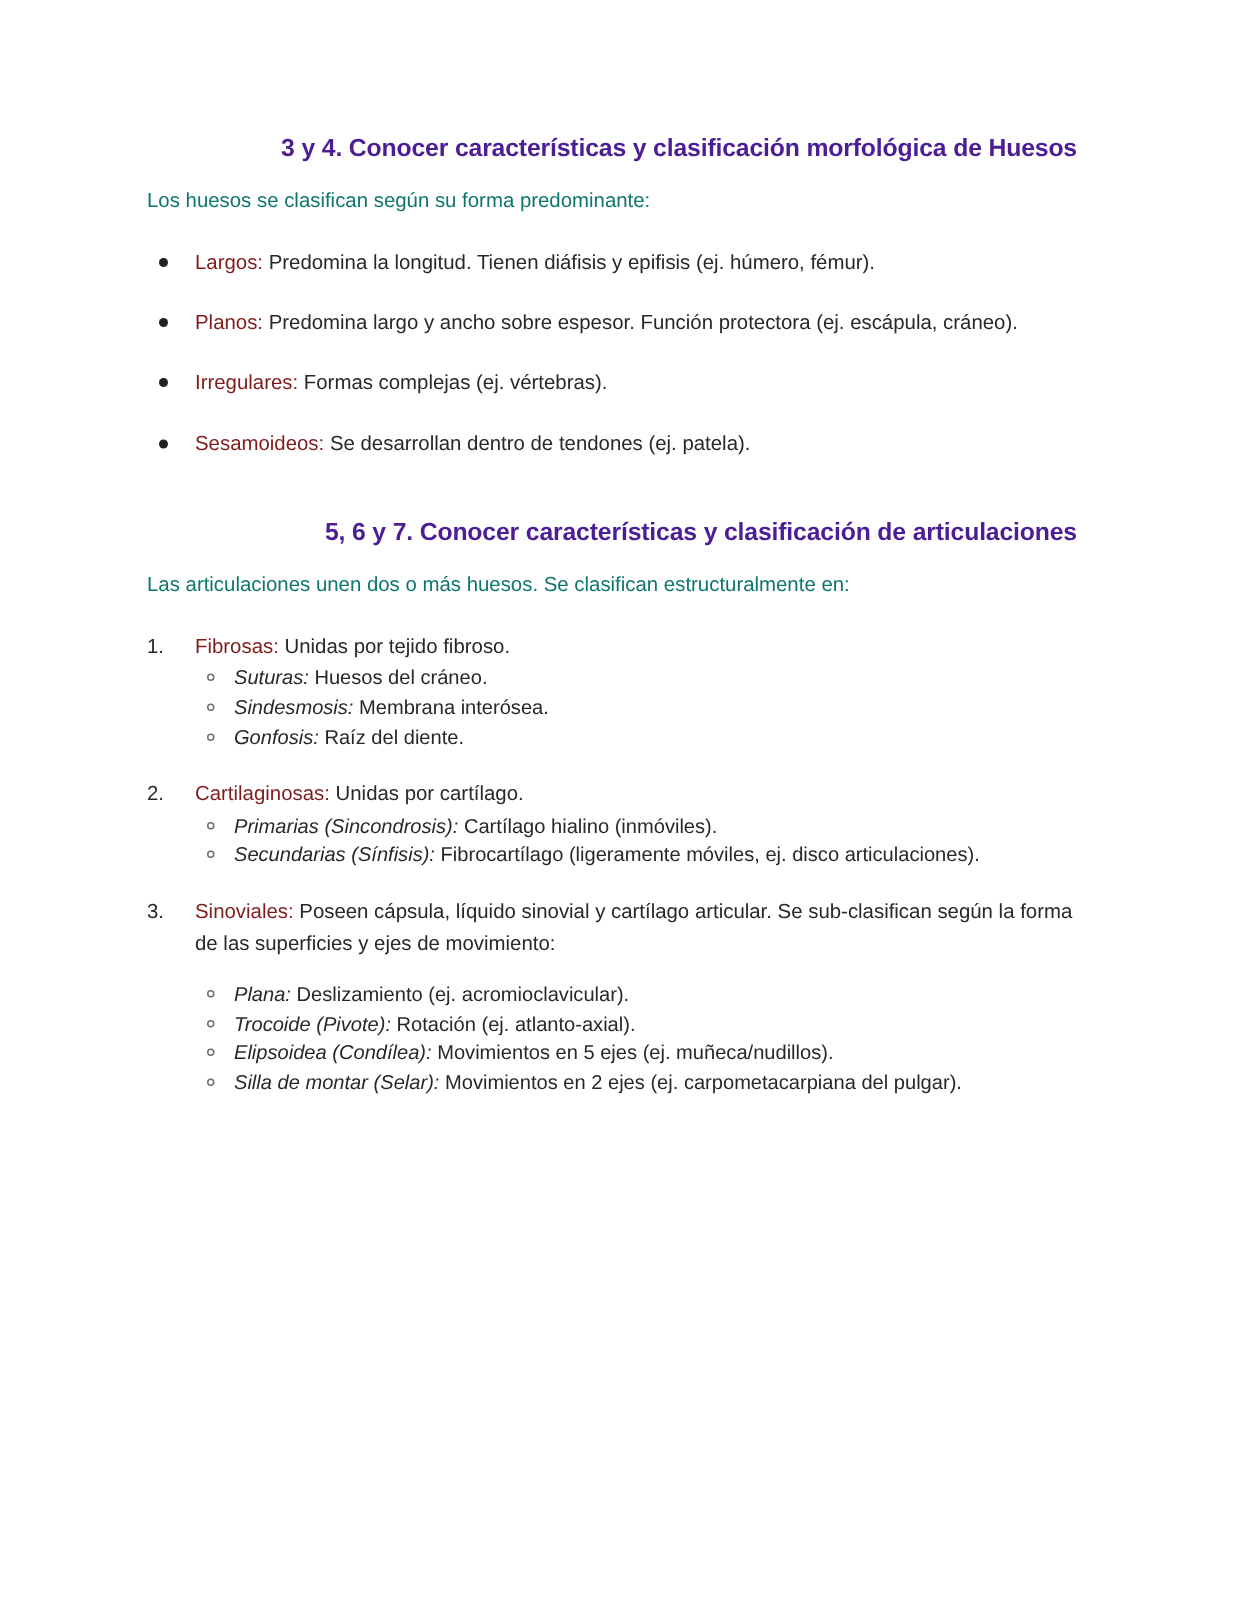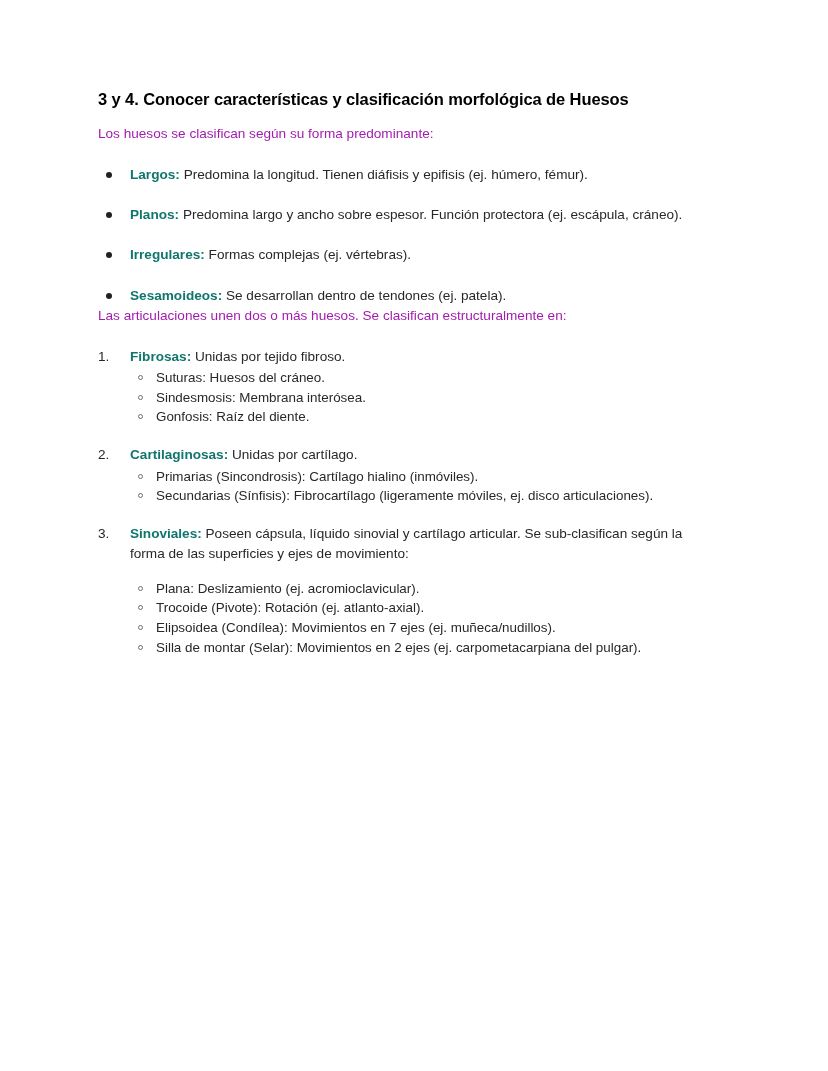--- a/index.html
+++ b/index.html
@@ -26,32 +26,33 @@
 
   .doc-body {
     width: 620px;
   }
 
   h2.section-heading {
     font-size: 16.5px;
     font-weight: bold;
     line-height: 1.35;
     letter-spacing: -0.1px;
-    color: #000000;
+    color: #4c1d95;
     margin: 0 0 14px 0;
+    text-align: right;
   }
 
   h2.section-heading.second {
     margin-top: 38px;
   }
 
   p.intro {
     font-size: 13.6px;
     line-height: 1.5;
-    color: #a21caf;
+    color: #0f766e;
     margin: 0 0 20px 0;
   }
 
   
   ul.disc-list {
     list-style: none;
     margin: 0;
     padding: 0;
   }
   ul.disc-list > li {
@@ -124,24 +125,25 @@
     border-radius: 50%;
     border: 1px solid #6b6e72;
     background: transparent;
     box-sizing: border-box;
   }
   ul.circle-list.spaced {
     margin-top: 14px;
   }
 
   .term {
-    font-weight: bold;
-    color: #0f766e;
+    font-weight: normal;
+    color: #7f1d1d;
   }
   .term-i {
+    font-style: italic;
   }
 </style>
 </head>
 <body>
 
 <div class="page">
   <div class="doc-body">
 
     <h2 class="section-heading">3 y 4. Conocer características y clasificación morfológica de Huesos</h2>
 
@@ -159,20 +161,21 @@
       <li>
         <span class="marker"></span>
         <span class="term">Irregulares:</span><span> Formas complejas (ej. vértebras).</span>
       </li>
       <li>
         <span class="marker"></span>
         <span class="term">Sesamoideos:</span><span> Se desarrollan dentro de tendones (ej. patela).</span>
       </li>
     </ul>
 
+    <h2 class="section-heading second">5, 6 y 7. Conocer características y clasificación de articulaciones</h2>
 
     <p class="intro">Las articulaciones unen dos o más huesos. Se clasifican estructuralmente en:</p>
 
     <ol class="num-list">
 
       <li>
         <span class="num">1.</span>
         <span class="term">Fibrosas:</span><span> Unidas por tejido fibroso.</span>
         <ul class="circle-list">
           <li>
@@ -212,21 +215,21 @@
           <li>
             <span class="marker-o"></span>
             <span class="term-i">Plana:</span><span> Deslizamiento (ej. acromioclavicular).</span>
           </li>
           <li>
             <span class="marker-o"></span>
             <span class="term-i">Trocoide (Pivote):</span><span> Rotación (ej. atlanto-axial).</span>
           </li>
           <li>
             <span class="marker-o"></span>
-            <span class="term-i">Elipsoidea (Condílea):</span><span> Movimientos en 7 ejes (ej. muñeca/nudillos).</span>
+            <span class="term-i">Elipsoidea (Condílea):</span><span> Movimientos en 5 ejes (ej. muñeca/nudillos).</span>
           </li>
           <li>
             <span class="marker-o"></span>
             <span class="term-i">Silla de montar (Selar):</span><span> Movimientos en 2 ejes (ej. carpometacarpiana del pulgar).</span>
           </li>
         </ul>
       </li>
 
     </ol>
 

